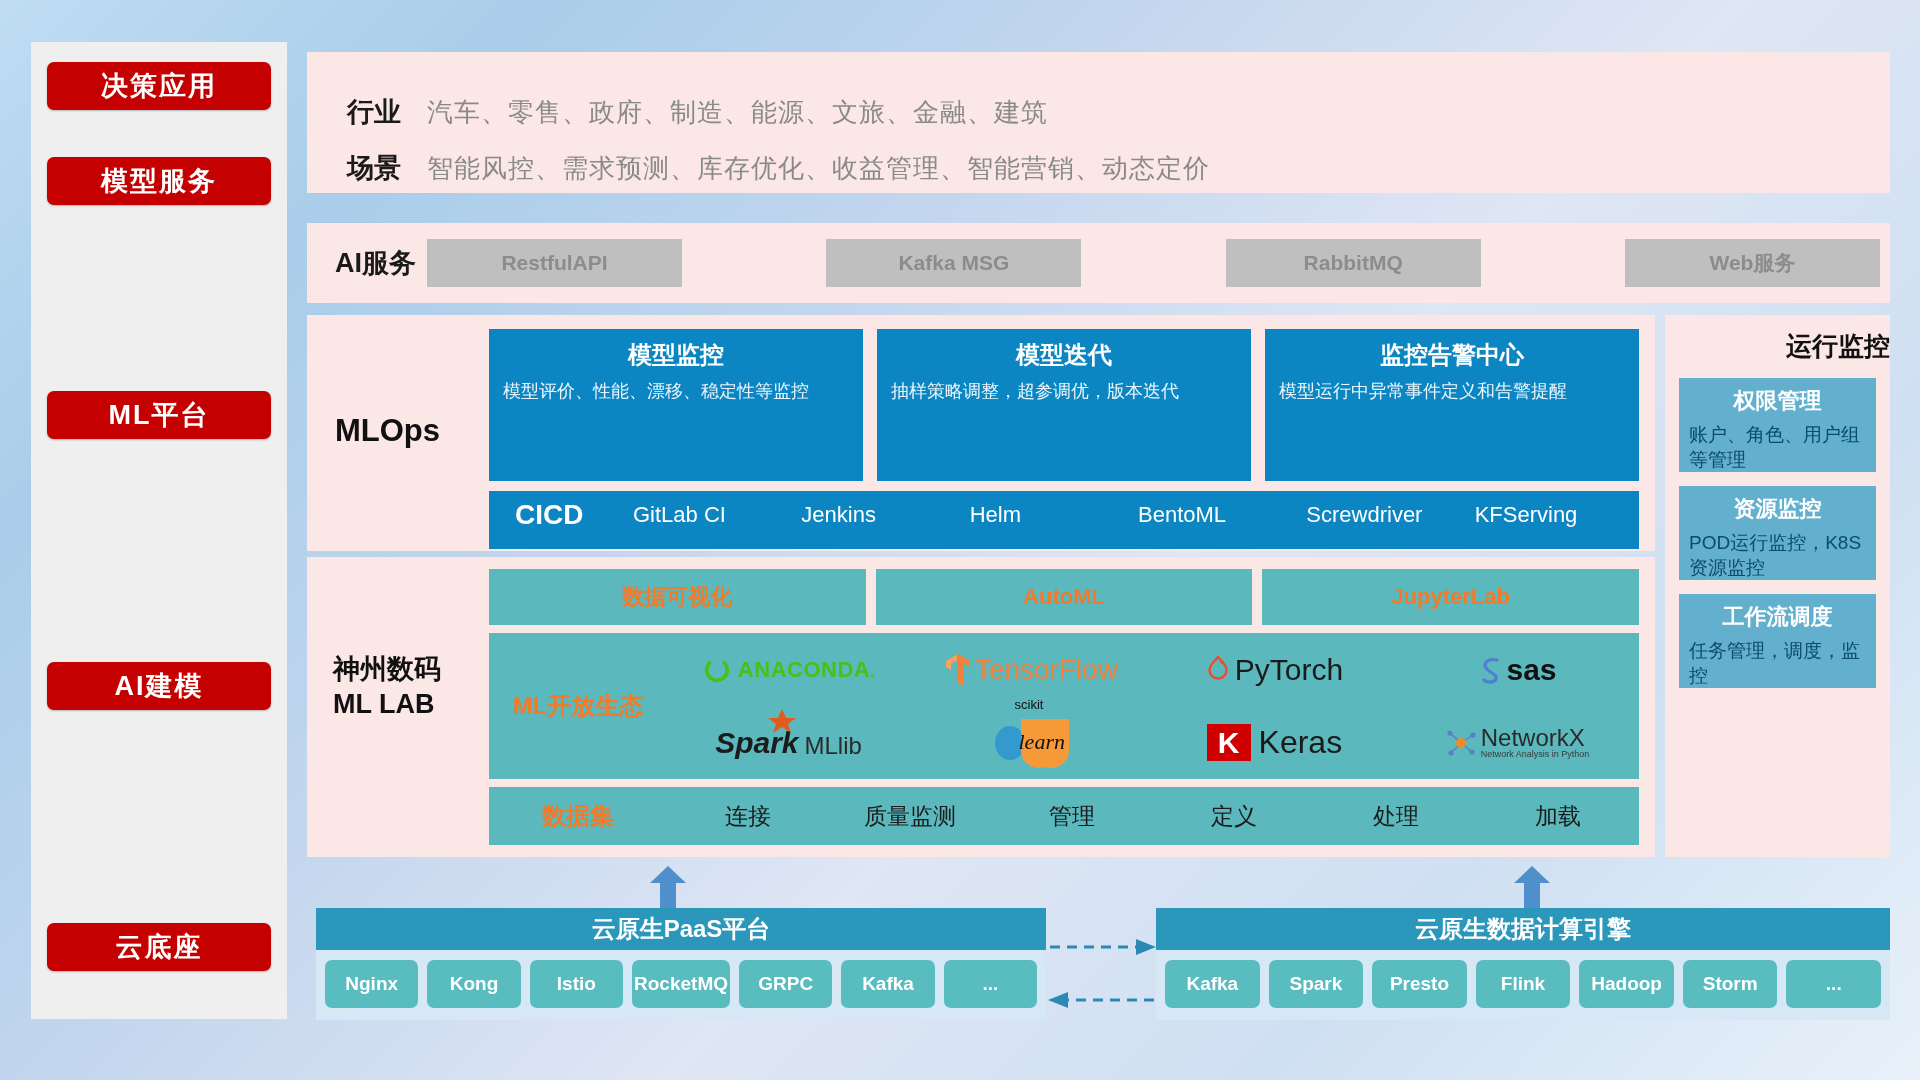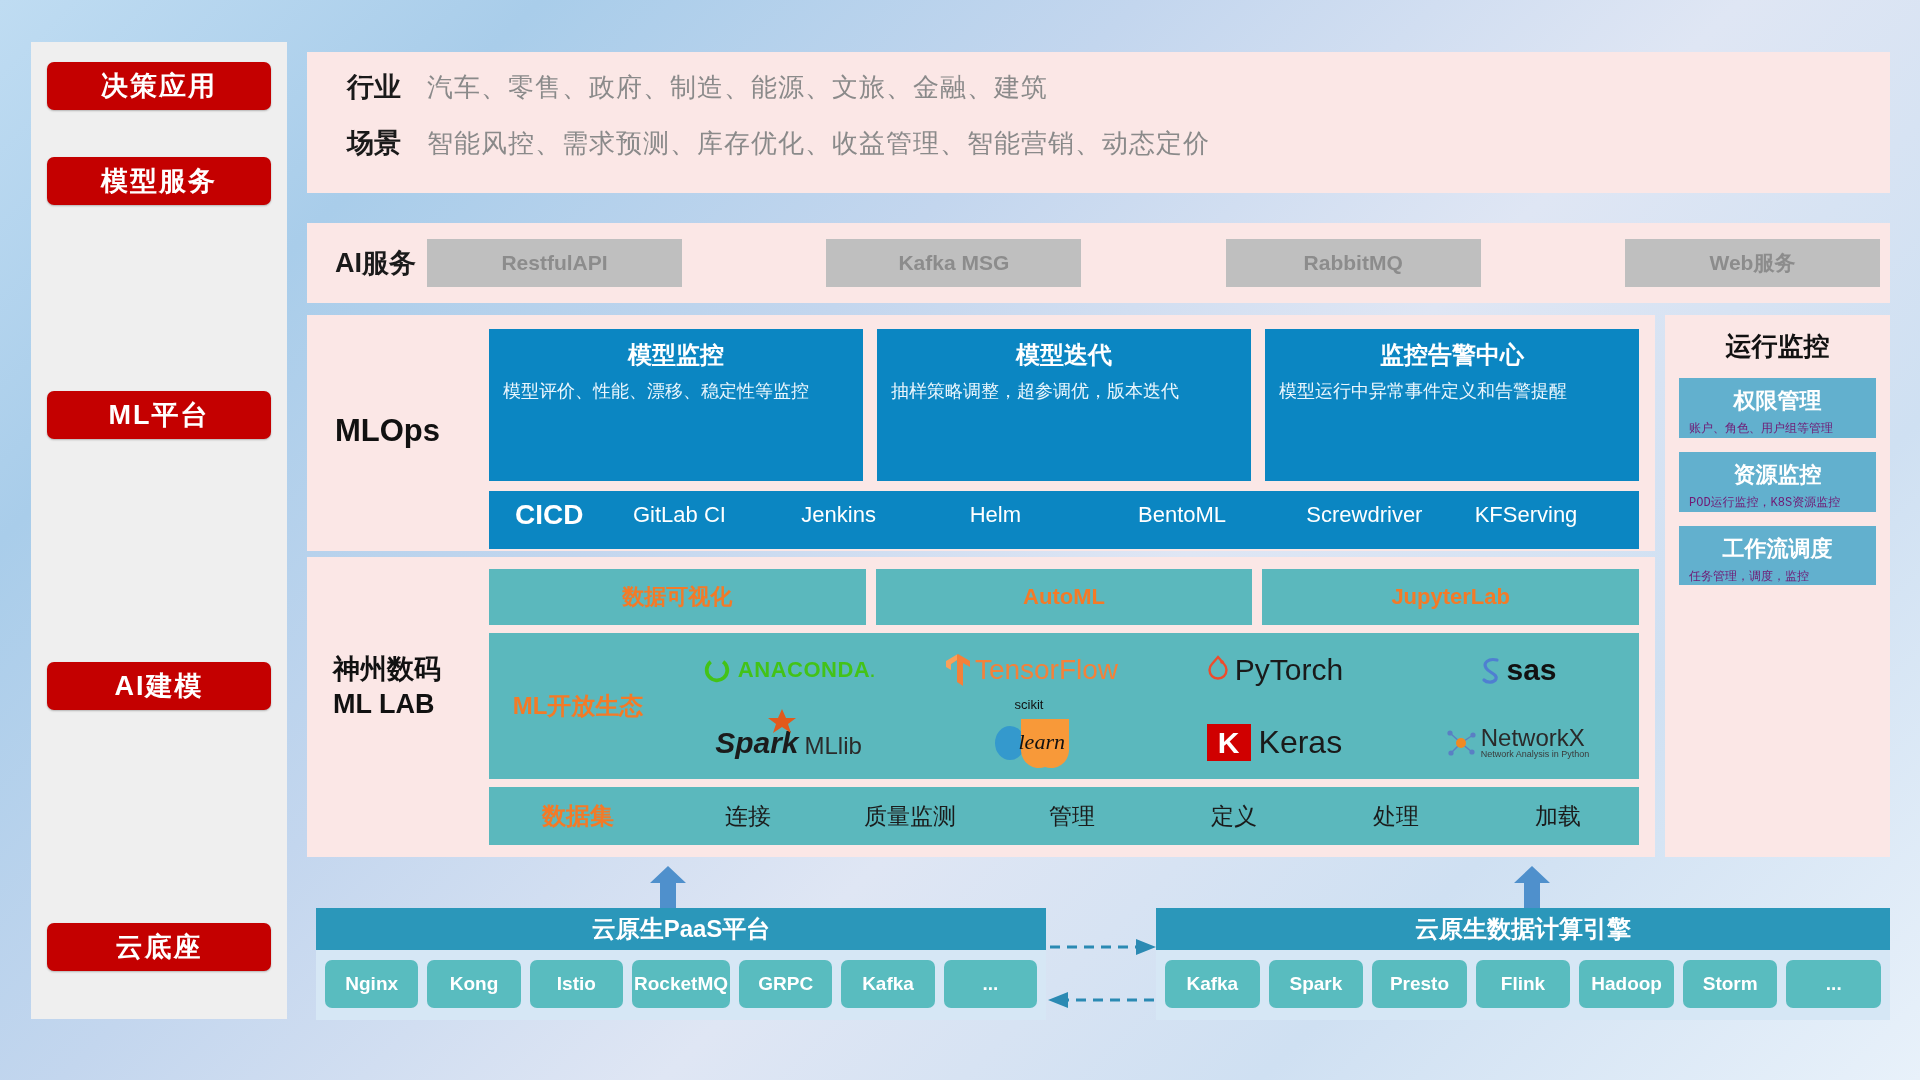--- a/index.html
+++ b/index.html
@@ -58,24 +58,24 @@
         display:flex;align-items:center;justify-content:center;}
   .eco{position:absolute;left:182px;top:76px;width:1150px;height:146px;background:#5bb8bd;display:flex;align-items:center;}
   .eco .tag{width:178px;color:#f47a27;font-size:24px;font-weight:bold;text-align:center;}
   .logos{flex:1;display:grid;grid-template-columns:repeat(4,1fr);grid-template-rows:1fr 1fr;align-items:center;justify-items:center;height:100%;}
   .ds{position:absolute;left:182px;top:230px;width:1150px;height:58px;background:#5bb8bd;display:flex;align-items:center;}
   .ds .tag{width:178px;color:#f47a27;font-size:24px;font-weight:bold;text-align:center;}
   .ds .item{flex:1;color:#1b1b1b;font-size:23px;text-align:center;}
 
   
   #col-mon{left:1665px;top:315px;width:225px;height:542px;}
-  #col-mon .title{text-align:center;font-size:26px;font-weight:bold;color:#111;padding-top:14px;}
+  #col-mon .title{text-align:right;font-size:26px;font-weight:bold;color:#111;padding-top:14px;}
   .mon-card{margin:14px 14px 0 14px;background:#62b0ce;color:#fff;padding:8px 10px 0 10px;box-sizing:border-box;}
   .mon-card h5{margin:0 0 6px 0;font-size:22px;text-align:center;font-weight:bold;}
-  .mon-card p{margin:0;font-size:12px;line-height:1.32;color:#701a75;font-family:Liberation Mono, monospace;}
+  .mon-card p{margin:0;font-size:19px;line-height:1.32;color:#0c4a6e;}
 
   
   .cloudblk{position:absolute;background:#d6e7f5;}
   .cloud-head{height:42px;background:#2b97ba;color:#fff;font-size:24px;font-weight:bold;
               display:flex;align-items:center;justify-content:center;}
   .chips{display:flex;gap:9px;padding:10px 9px;box-sizing:border-box;}
   .chip{flex:1;height:48px;background:#59bcbf;border-radius:7px;color:#fff;font-size:19px;font-weight:bold;
         display:flex;align-items:center;justify-content:center;text-align:center;line-height:1.1;padding:0 2px;box-sizing:border-box;}
   #blk-paas{left:316px;top:908px;width:730px;height:112px;}
   #blk-data{left:1156px;top:908px;width:734px;height:112px;}
@@ -102,21 +102,21 @@
       </div>
     <div class="rail-pill" style="top:620px">
         <span>AI建模</span>
       </div>
     <div class="rail-pill" style="top:881px">
         <span>云底座</span>
       </div>
   </div>
 
   <div class="panel pink" id="row-app">
-    <div style="padding-top:7px">
+    <div style="padding-top:32px">
       <div class="kv">
         <div class="k">行业</div>
         <div class="v">汽车、零售、政府、制造、能源、文旅、金融、建筑</div>
       </div>
       <div class="kv">
         <div class="k">场景</div>
         <div class="v">智能风控、需求预测、库存优化、收益管理、智能营销、动态定价</div>
       </div>
     </div>
   </div>

